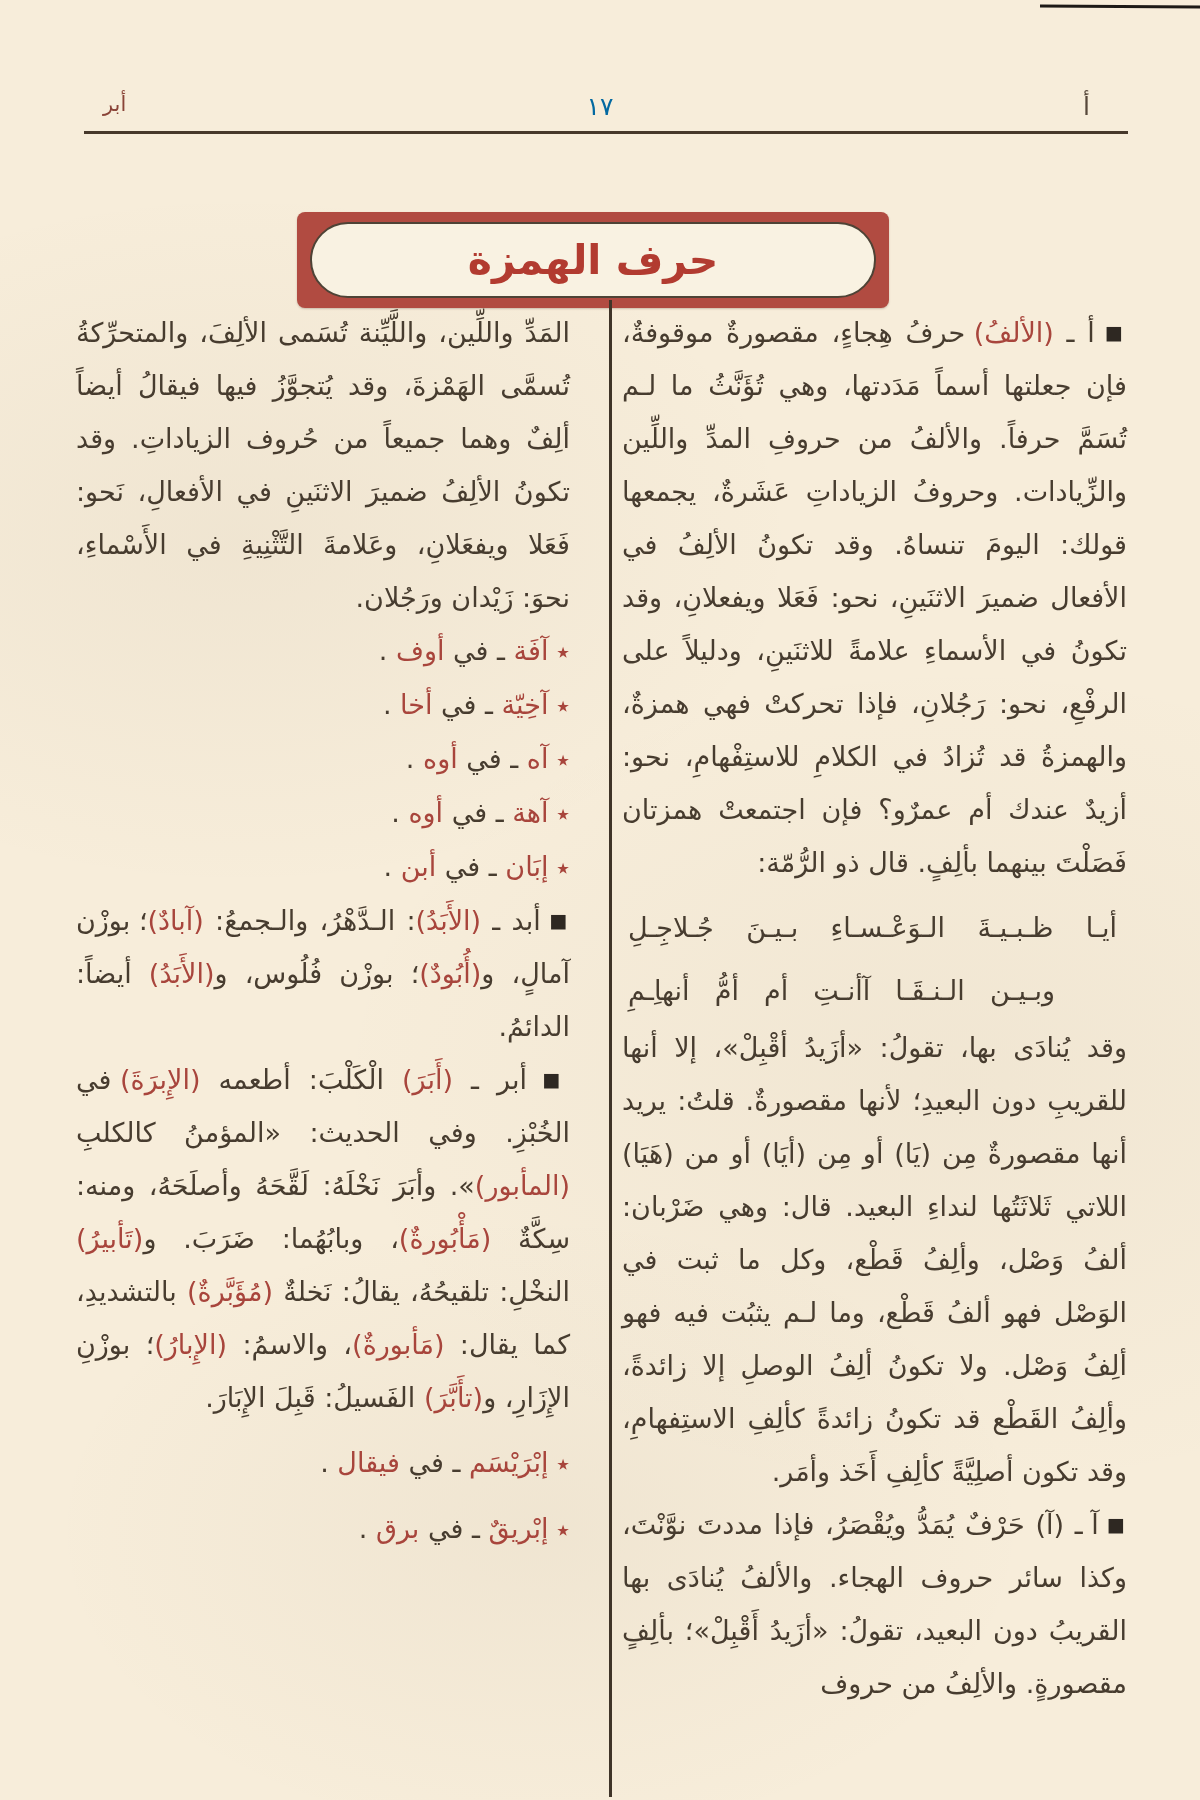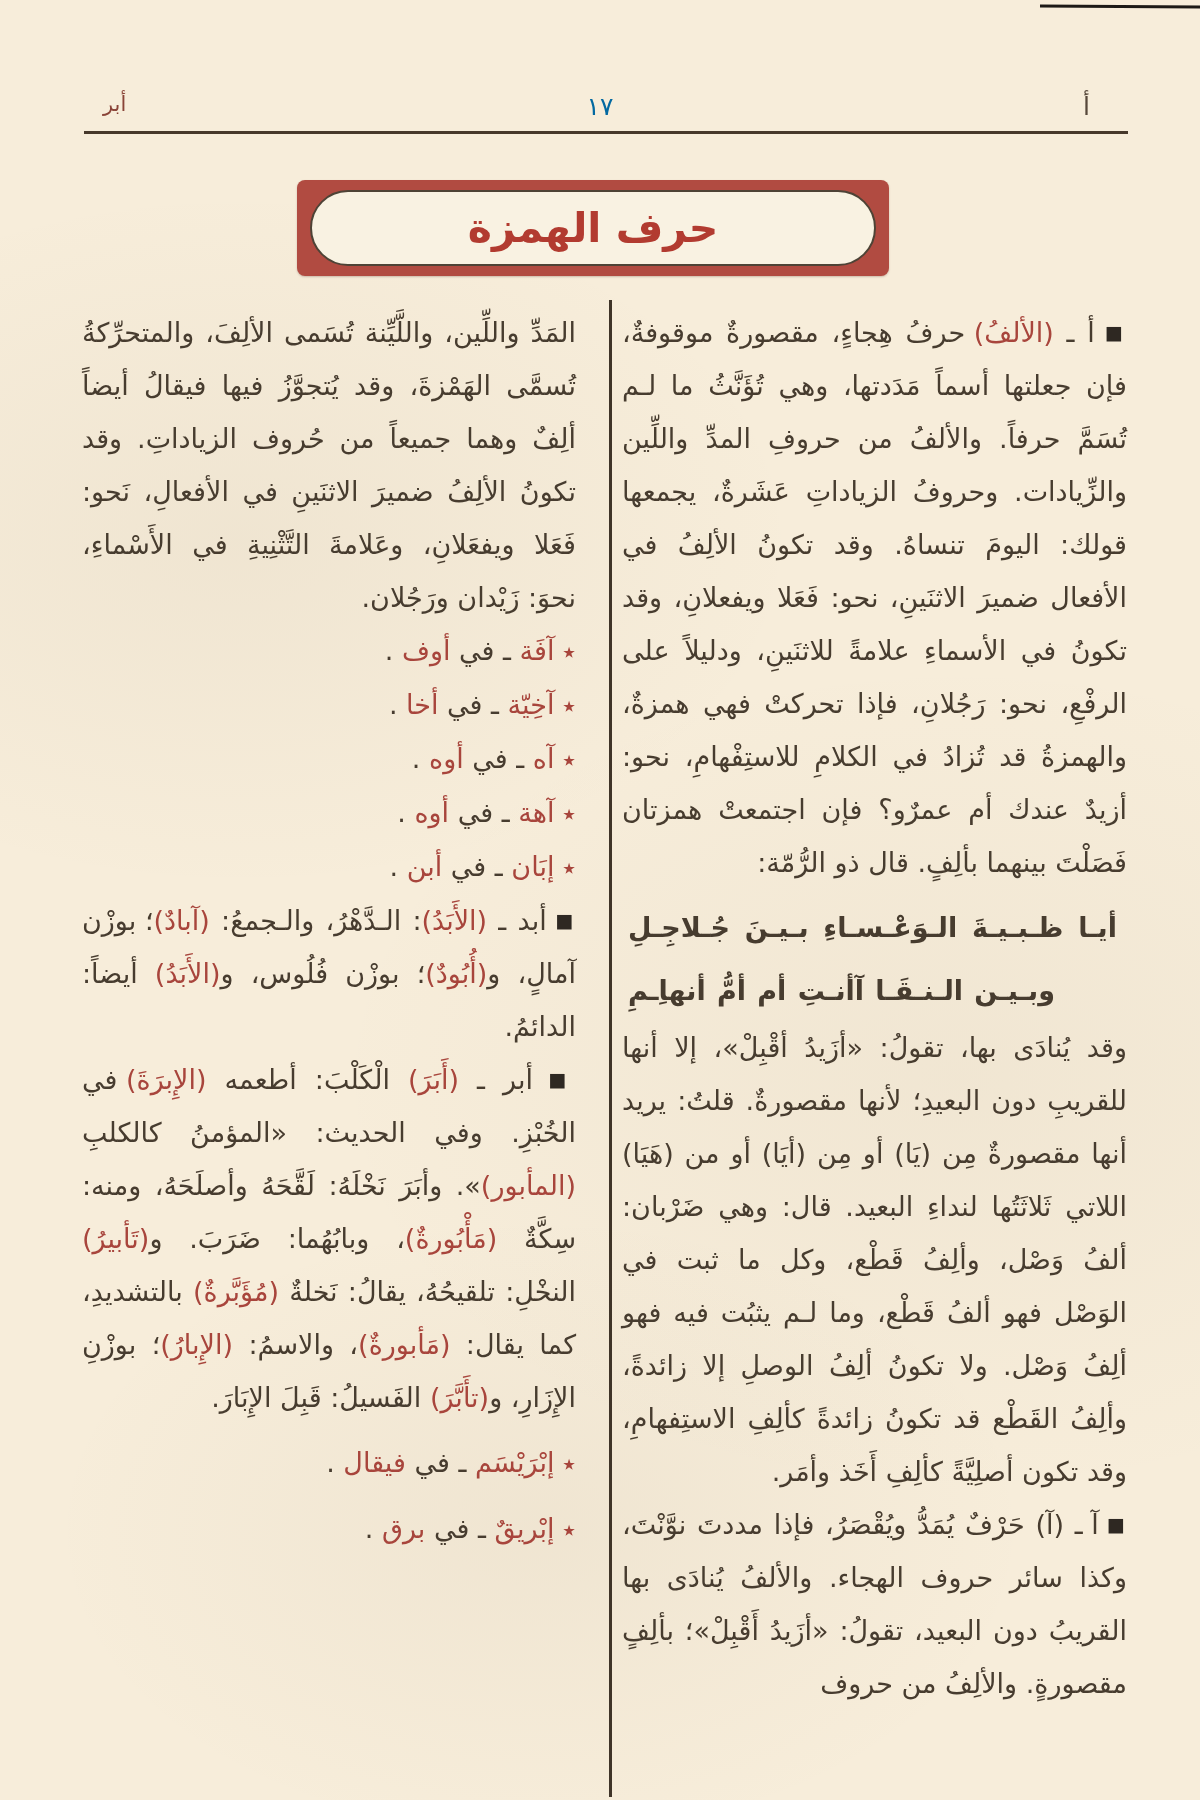--- a/index.html
+++ b/index.html
@@ -21,35 +21,35 @@
   }
   .scan-top{position:absolute; top:5px; left:1040px; width:160px; height:3px;
     background:#1d1a16; transform:rotate(.3deg);}
   
   .hdr-letter{position:absolute; top:92px; right:110px; font-size:25px; color:#57483b;}
   .hdr-num{position:absolute; top:92px; left:50%; transform:translateX(-50%);
     font-size:25px; color:#0369a1;}
   .hdr-word{position:absolute; top:92px; left:103px; font-size:21px; color:var(--catchword);}
   .hdr-rule{position:absolute; top:131px; left:84px; width:1044px; height:3px; background:var(--rule);}
   
-  .tbox{position:absolute; top:180px; left:297px; width:592px; height:96px;
+  .tbox{position:absolute; top:212px; left:297px; width:592px; height:96px;
     background:var(--maroon); border-radius:8px; padding:10px 13px; box-sizing:border-box;
     box-shadow:0 1px 2px rgba(80,40,30,.25);}
   .tbox-inner{width:100%; height:100%; background:var(--inner_paper);
     border:2px solid #4e4336; border-radius:40px;
     display:flex; align-items:center; justify-content:center; box-sizing:border-box;}
   .tbox-text{font-size:41px; font-weight:bold; color:var(--title_red); letter-spacing:1px;}
   
   .divider{position:absolute; top:300px; left:609px; width:3px; height:1497px; background:#3f3428;}
   .col{position:absolute; top:306px; font-size:27px; line-height:53px;
     color:var(--ink); text-align:justify;}
   .col-right{right:73px; width:505px;}
-  .col-left{left:82px; width:494px;}
+  .col-left{left:76px; width:494px;}
   .block{margin:0; padding:0;}
-  .verse{text-align:justify; text-align-last:justify; margin:12px 0 0; padding-left:6px; padding-right:10px;font-weight:bold;}
+  .verse{text-align:justify; text-align-last:justify; margin:12px 0 0; padding-left:6px; padding-right:10px;}
   .verse2{margin:10px 0 4px; padding-right:72px;}
   .xref-sp{margin-top:12px;}
   .seg-ink{color:var(--ink);}
   .seg-red{color:var(--red);}
   .seg-star{color:var(--red); font-size:25px;}
   .seg-bullet{color:#2e2822; font-size:19px; vertical-align:3px;}
 </style>
 </head>
 <body>
 

